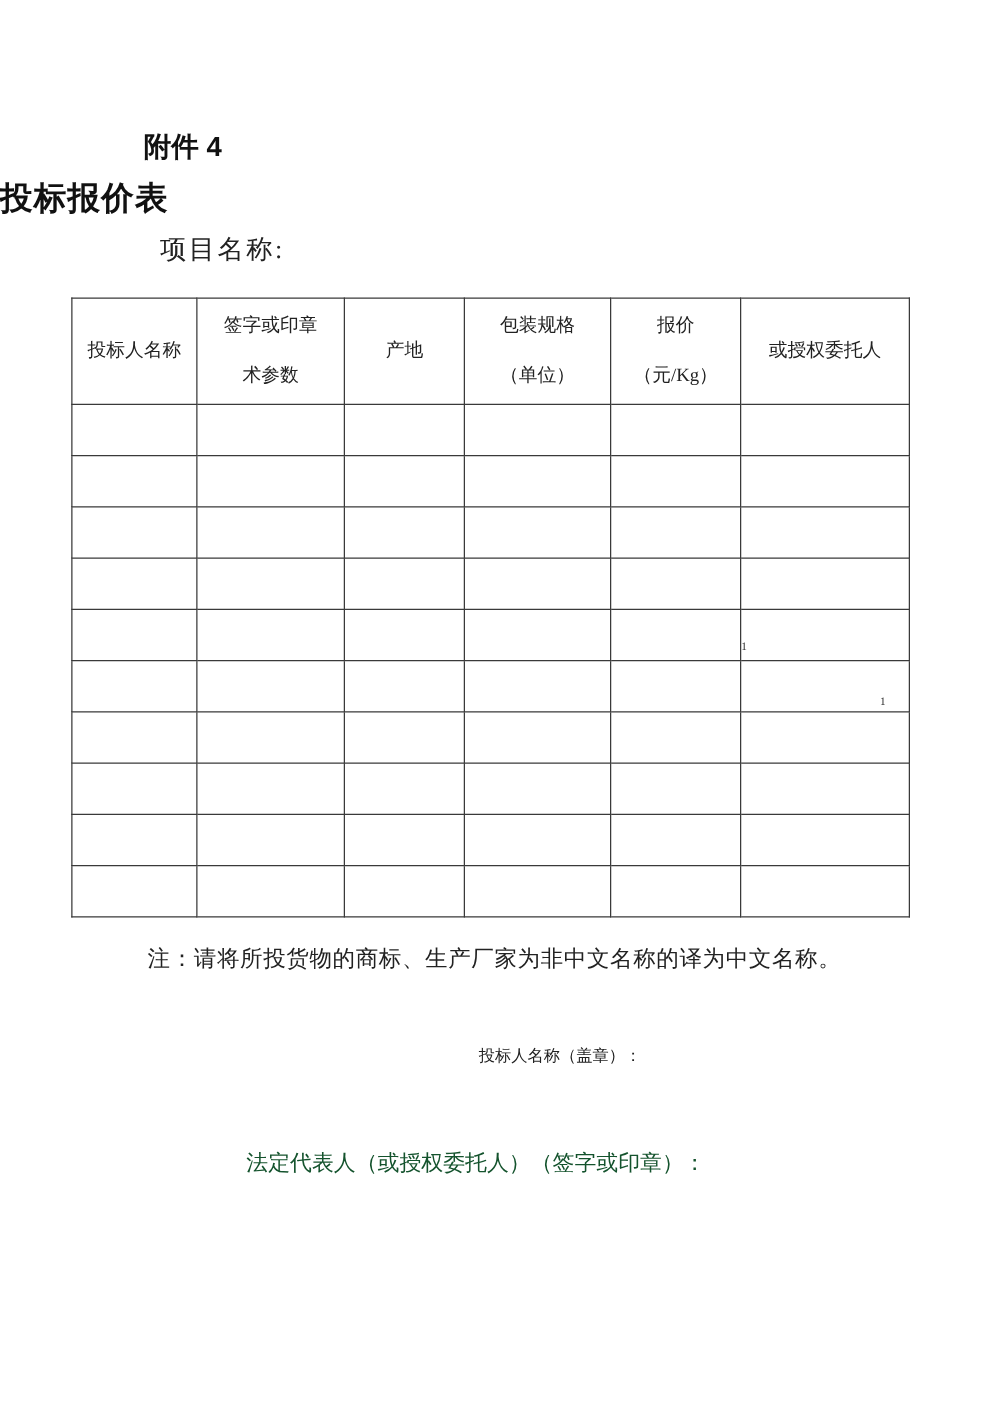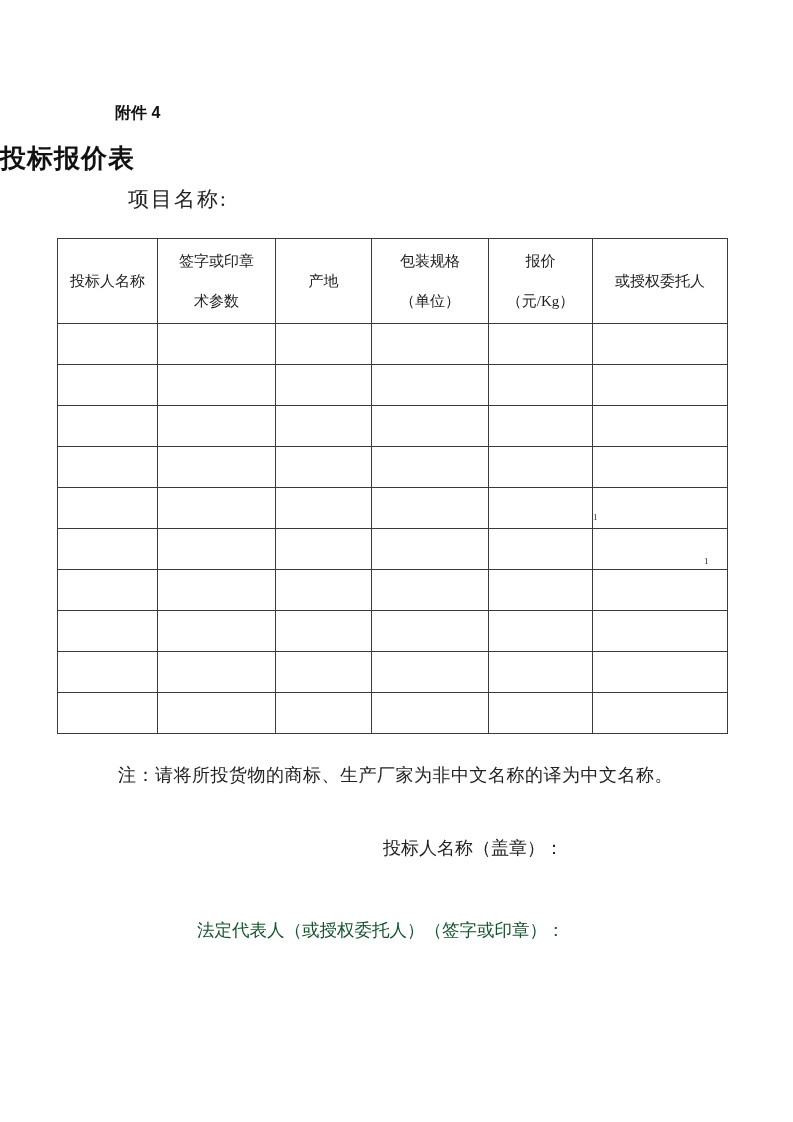--- a/index.html
+++ b/index.html
@@ -10,21 +10,21 @@
     height: 1122px;
     background: #ffffff;
     overflow: hidden;
     font-family: "Liberation Serif", "DejaVu Serif", serif;
     color: #1b1b1b;
   }
   .attachment-label {
     position: absolute;
     left: 115px;
     top: 103px;
-    font-size: 16px;
+    font-size: 22px;
     font-weight: bold;
     font-family: "Liberation Sans", "DejaVu Sans", sans-serif;
     color: #111111;
   }
   .doc-title {
     position: absolute;
     left: 0;
     top: 141px;
     width: 100%;
     text-align: left;
@@ -71,27 +71,26 @@
   .footnote-mark.m1 { left: 593px; top: 513px; }
   .footnote-mark.m2 { left: 704px; top: 557px; }
   .note-line {
     position: absolute;
     left: 118px;
     top: 755px;
     font-size: 18px;
     letter-spacing: 0.5px;
     color: #222222;
     white-space: nowrap;
-    margin-top: 8px;
   }
   .sig-bidder {
     position: absolute;
     left: 383px;
     top: 836px;
-    font-size: 18px;
+    font-size: 13px;
     color: #222222;
     white-space: nowrap;
   }
   .sig-legal {
     position: absolute;
     left: 197px;
     top: 918px;
     font-size: 17.5px;
     color: #14532d;
     white-space: nowrap;

